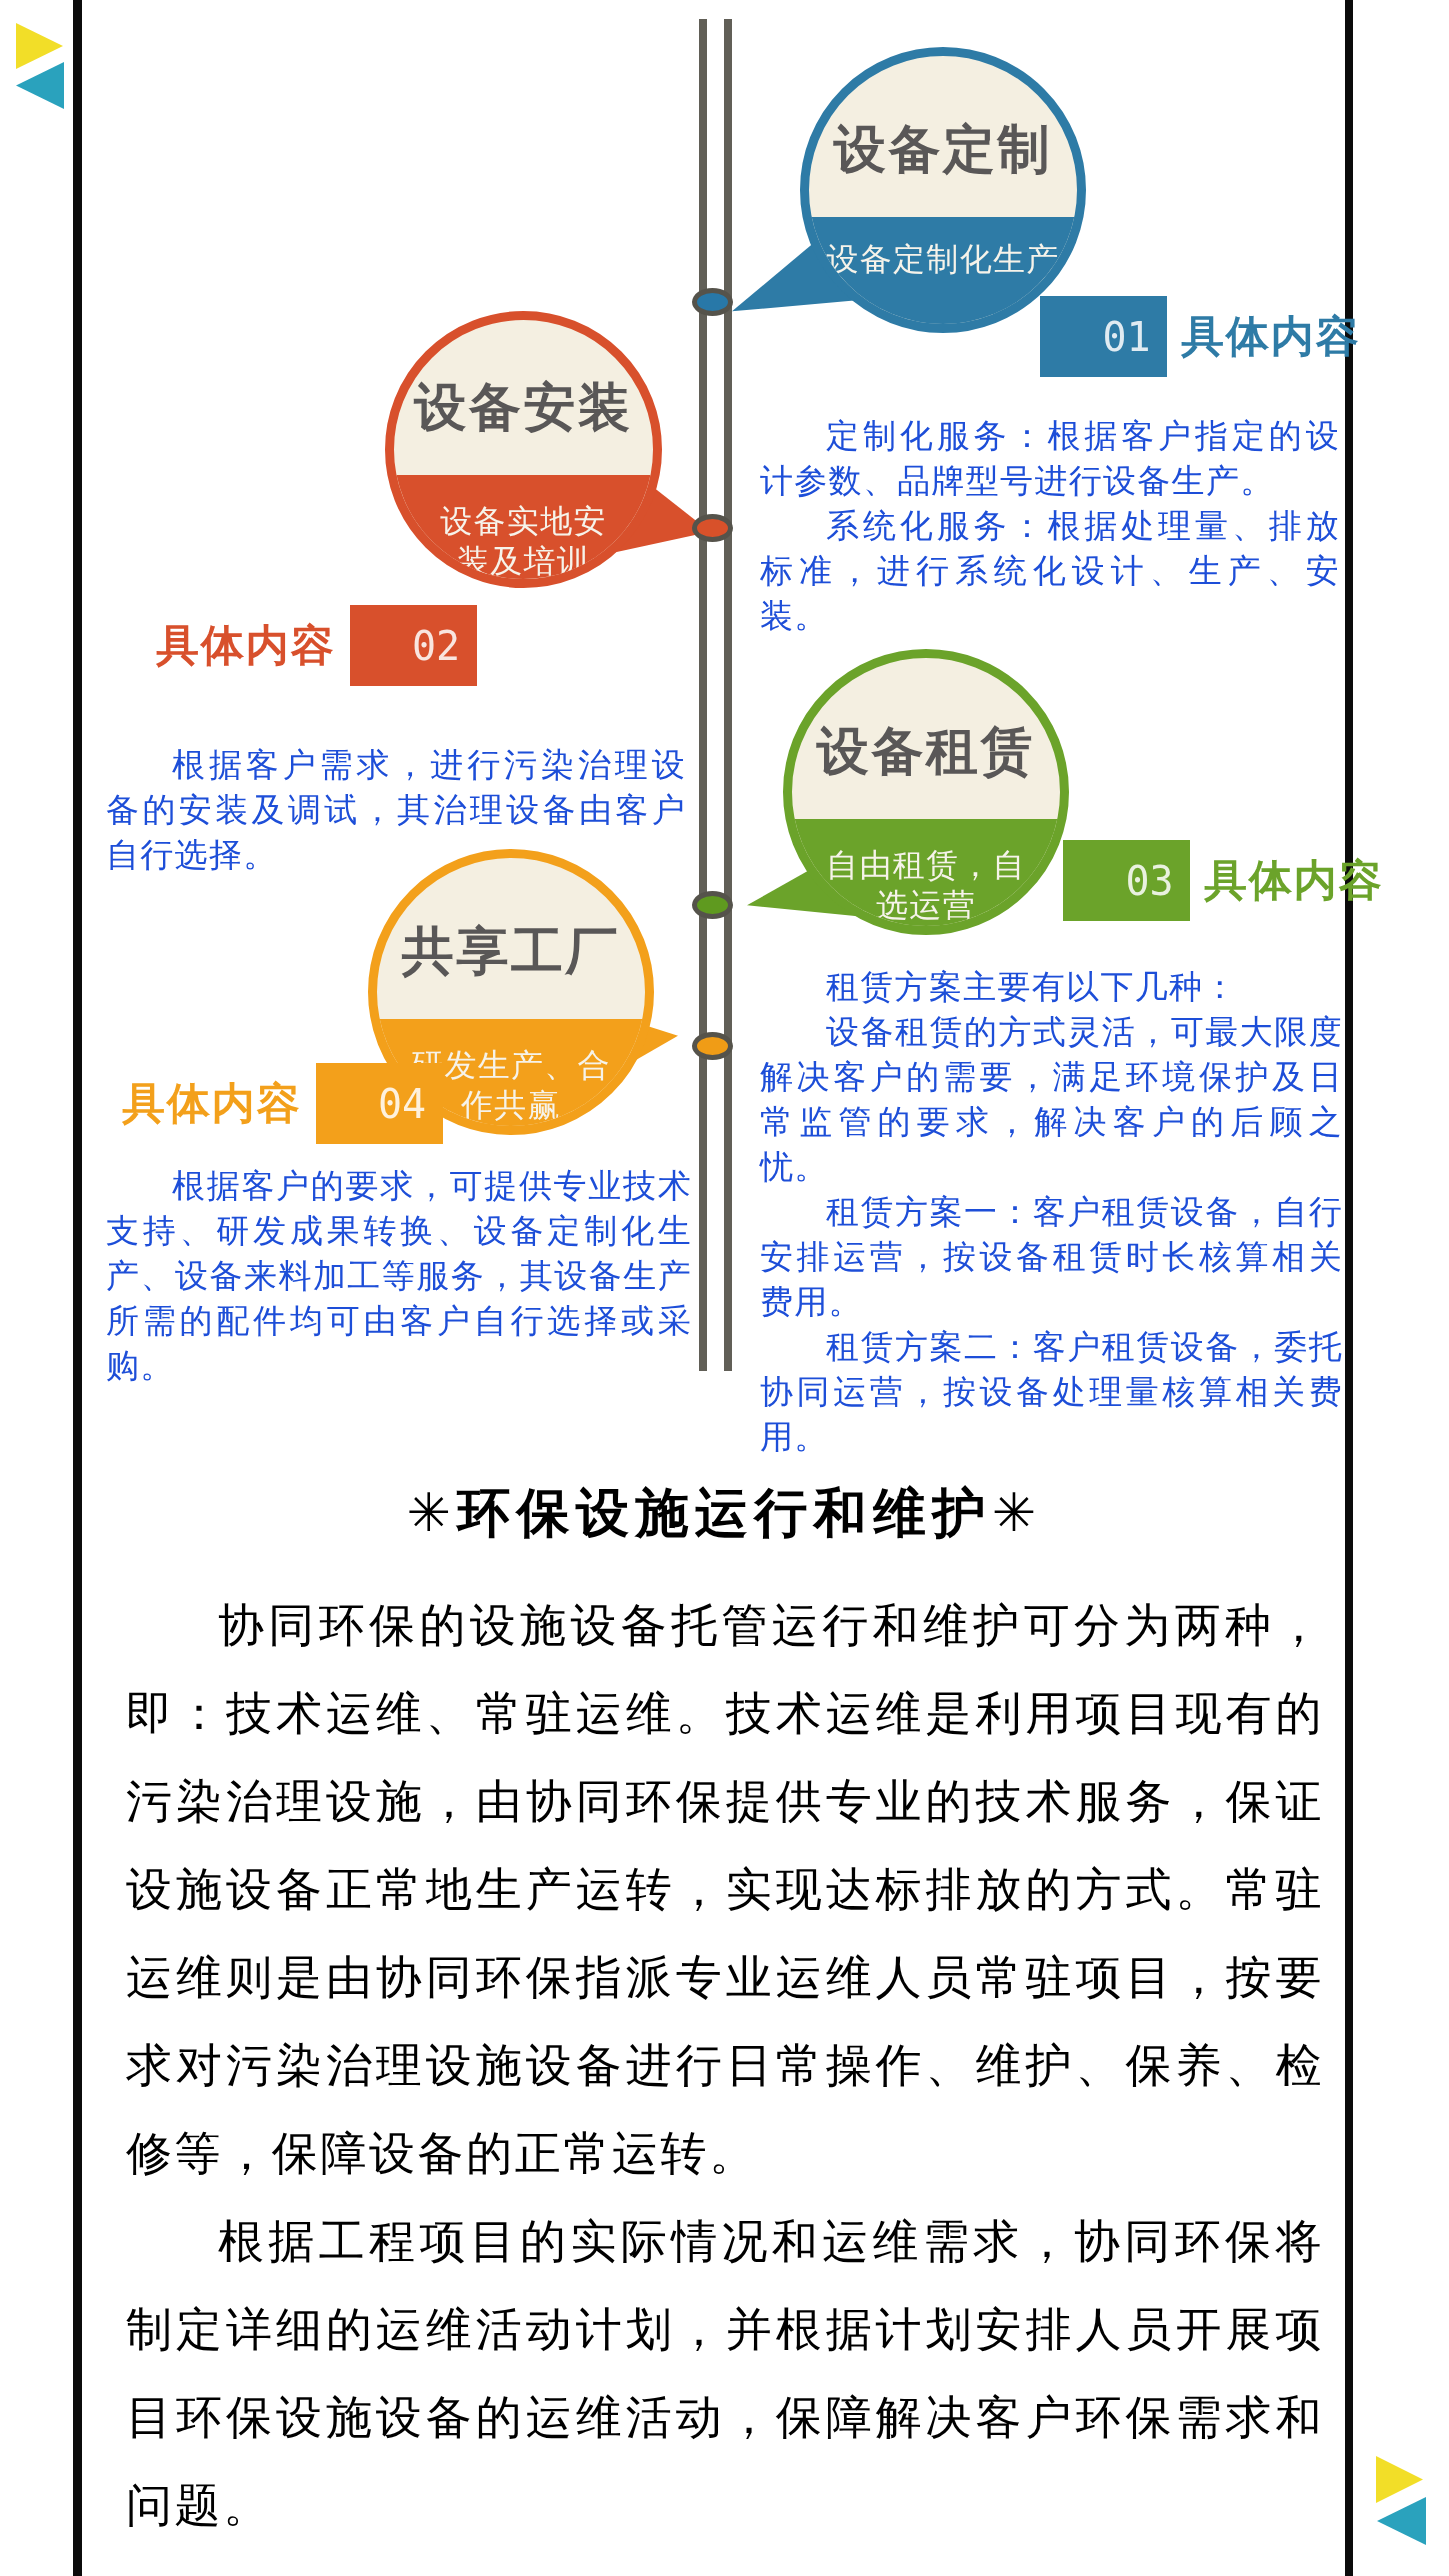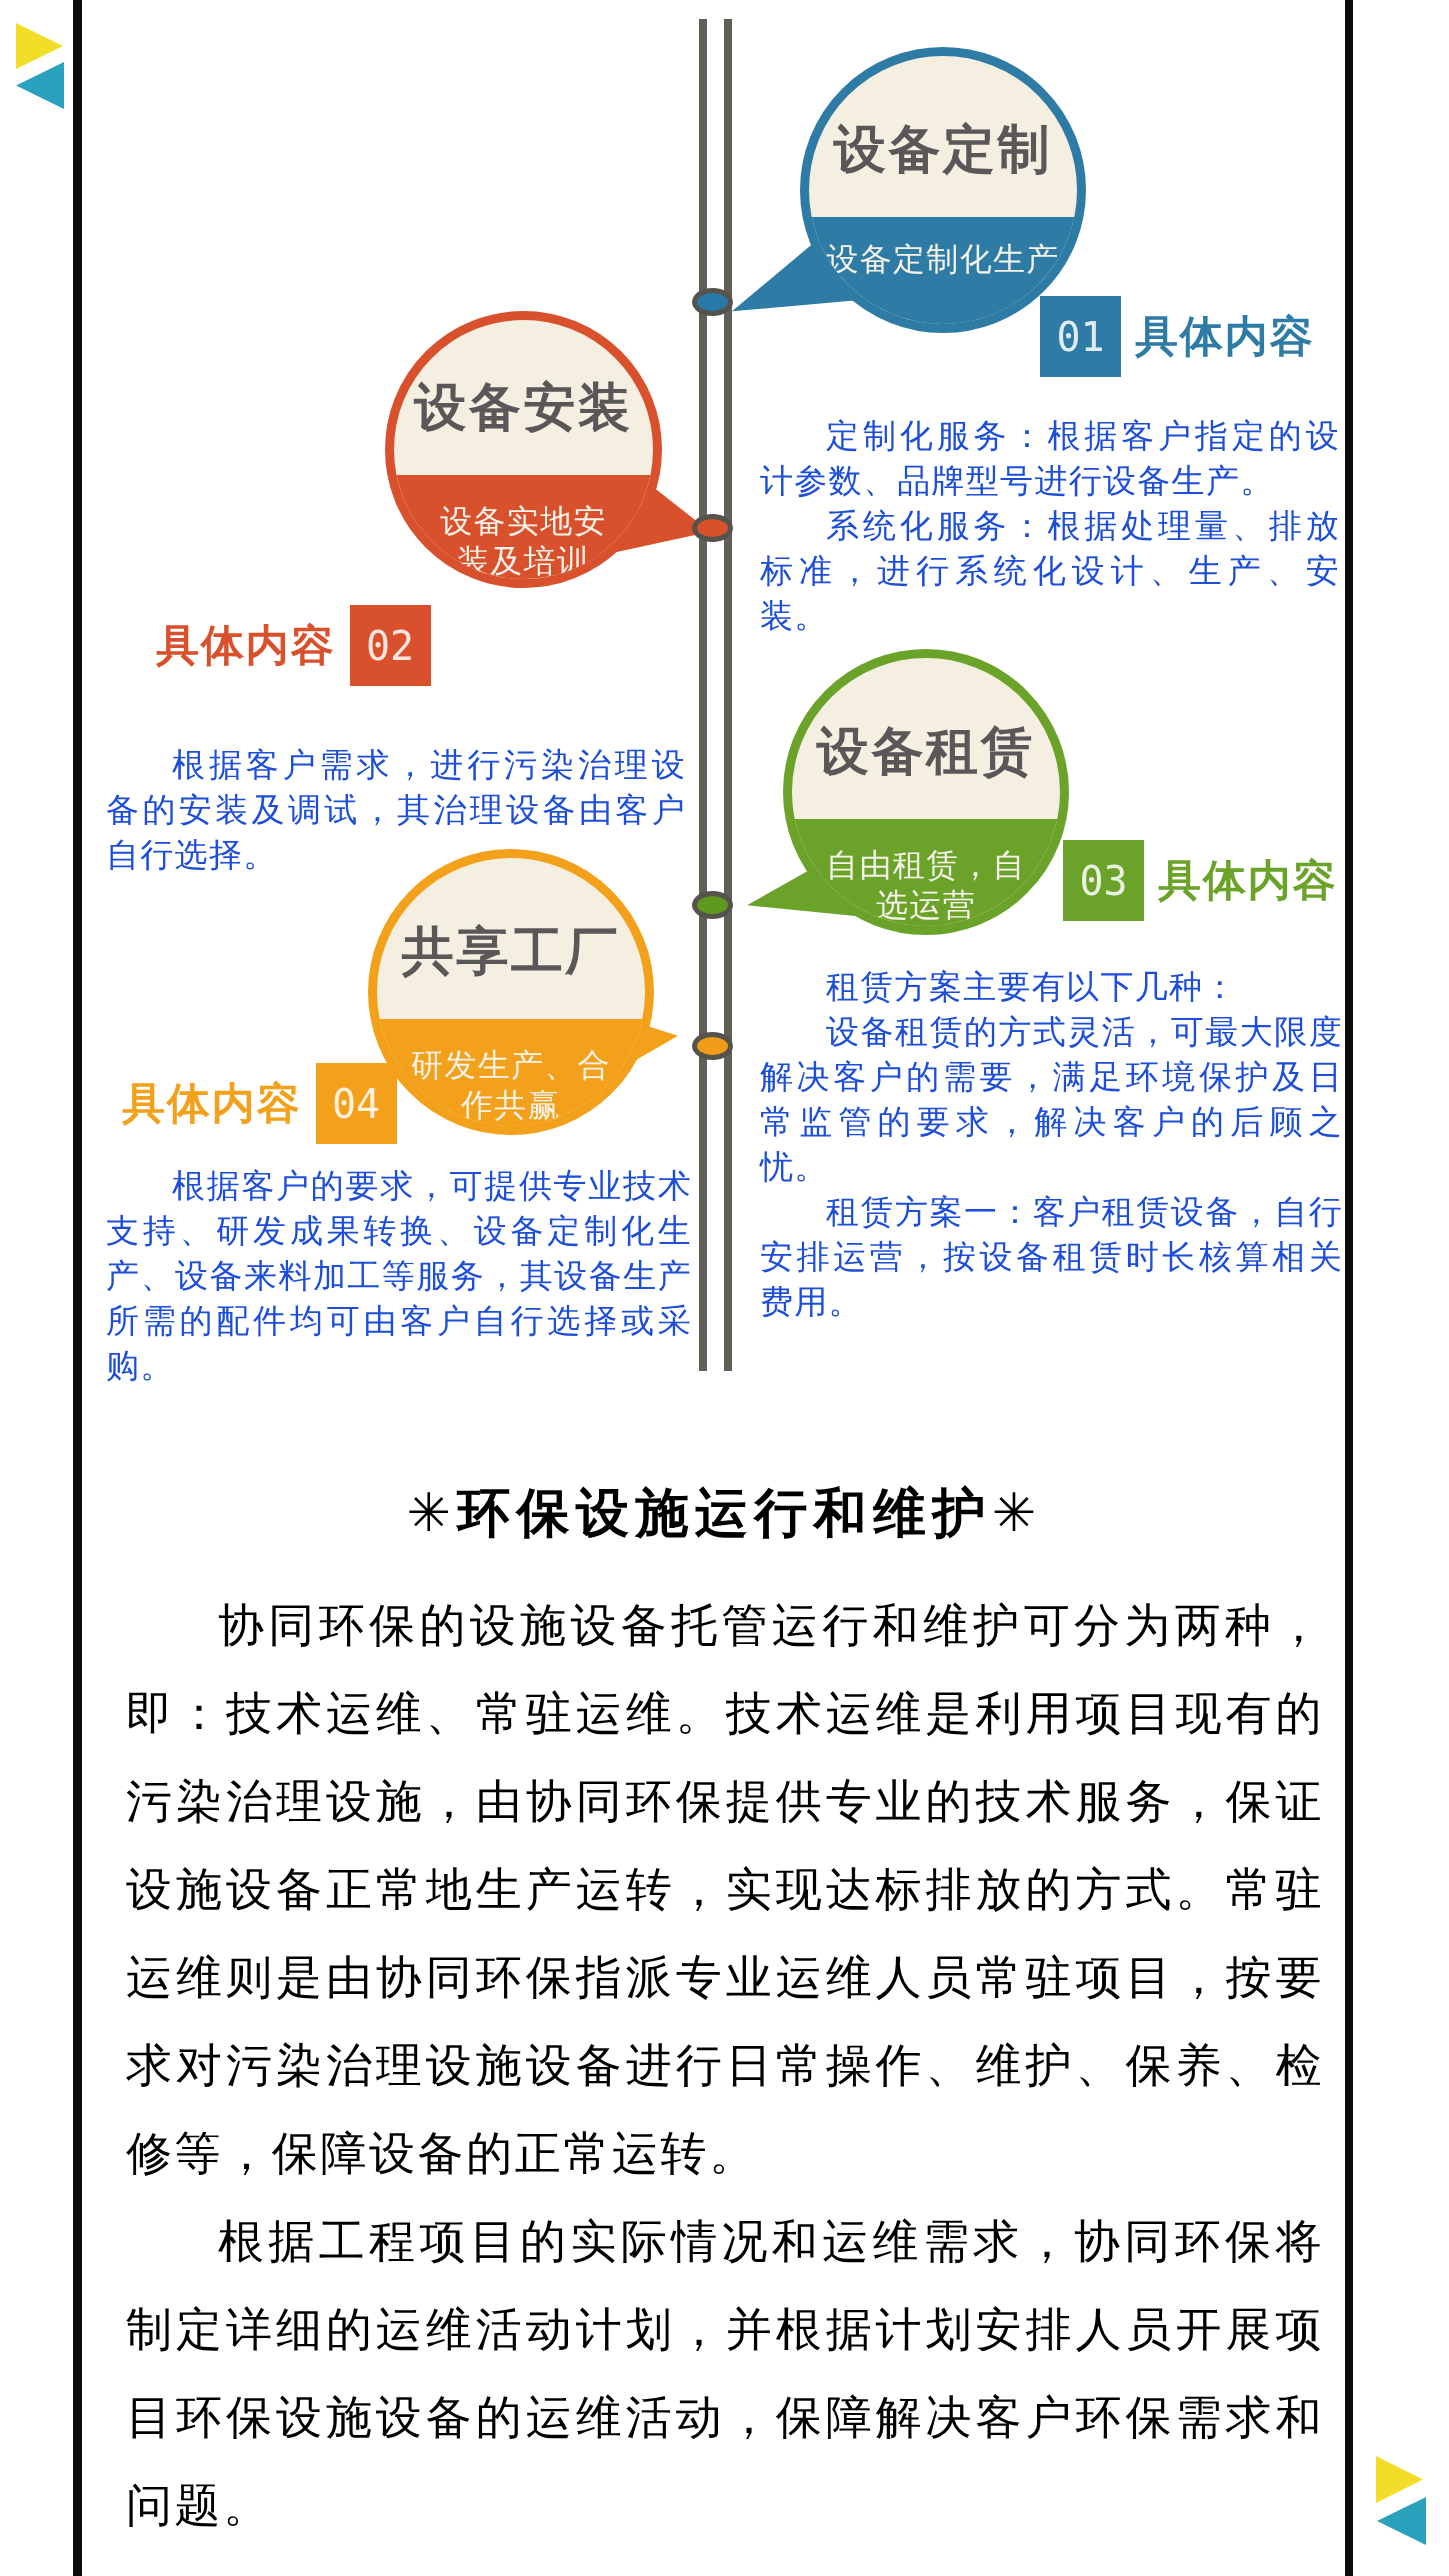--- a/index.html
+++ b/index.html
@@ -60,21 +60,21 @@
   .bubble.b0 .bubble-bottom{padding-top:22px;}
 
   
   .caption-row{position:absolute;display:flex;align-items:center;gap:14px;z-index:5;}
   .caption-row.r0{left:1040px;top:296px;}
   .caption-row.r1{left:156px;top:605px;}
   .caption-row.r2{left:1063px;top:840px;}
   .caption-row.r3{left:122px;top:1063px;}
   .num-box{width:81px;height:81px;background:var(--c);color:rgba(255,255,255,.85);
            font-size:40px;display:flex;align-items:center;justify-content:center;
-           font-family:"DejaVu Sans Mono","Liberation Mono",monospace;}
+           font-family:"DejaVu Sans Mono","Liberation Mono",monospace;padding-left:46px;}
   .caption-label{font-size:43px;font-weight:bold;color:var(--c);letter-spacing:1.9px;white-space:nowrap;}
 
   
   .section-body{position:absolute;font-size:33px;line-height:45px;color:#1d4ed8;
                 text-align:justify;letter-spacing:1.3px;z-index:5;}
   .section-body p{margin:0;text-indent:2em;}
   .section-body.sb0{left:760px;top:413px;width:580px;}
   .section-body.sb1{left:106px;top:742px;width:580px;}
   .section-body.sb2{left:760px;top:964px;width:583px;}
   .section-body.sb3{left:106px;top:1163px;width:586px;}
@@ -153,20 +153,21 @@
     </div>
   </div>
   <div class="caption-row r2" style="--c: #6ba32a; --cd: #5f9a1f;">
     <div class="num-box">03</div>
     <div class="caption-label">具体内容</div>
   </div>
   <div class="section-body sb2" style="--c: #6ba32a; --cd: #5f9a1f;">
     <p>租赁方案主要有以下几种：</p>
     <p>设备租赁的方式灵活，可最大限度解决客户的需要，满足环境保护及日常监管的要求，解决客户的后顾之忧。</p>
     <p>租赁方案一：客户租赁设备，自行安排运营，按设备租赁时长核算相关费用。</p>
+    <p>租赁方案二：客户租赁设备，委托协同运营，按设备处理量核算相关费用。</p>
   </div>
 
   <div class="tail t3" style="--c: #f3a01b; --cd: #f09c16;"></div>
   <div class="bubble b3" style="--c: #f3a01b; --cd: #f09c16;">
     <div class="bubble-top">
       <div class="bubble-title">共享工厂</div>
     </div>
     <div class="bubble-bottom">
       <div>研发生产、合</div>
       <div>作共赢</div>

